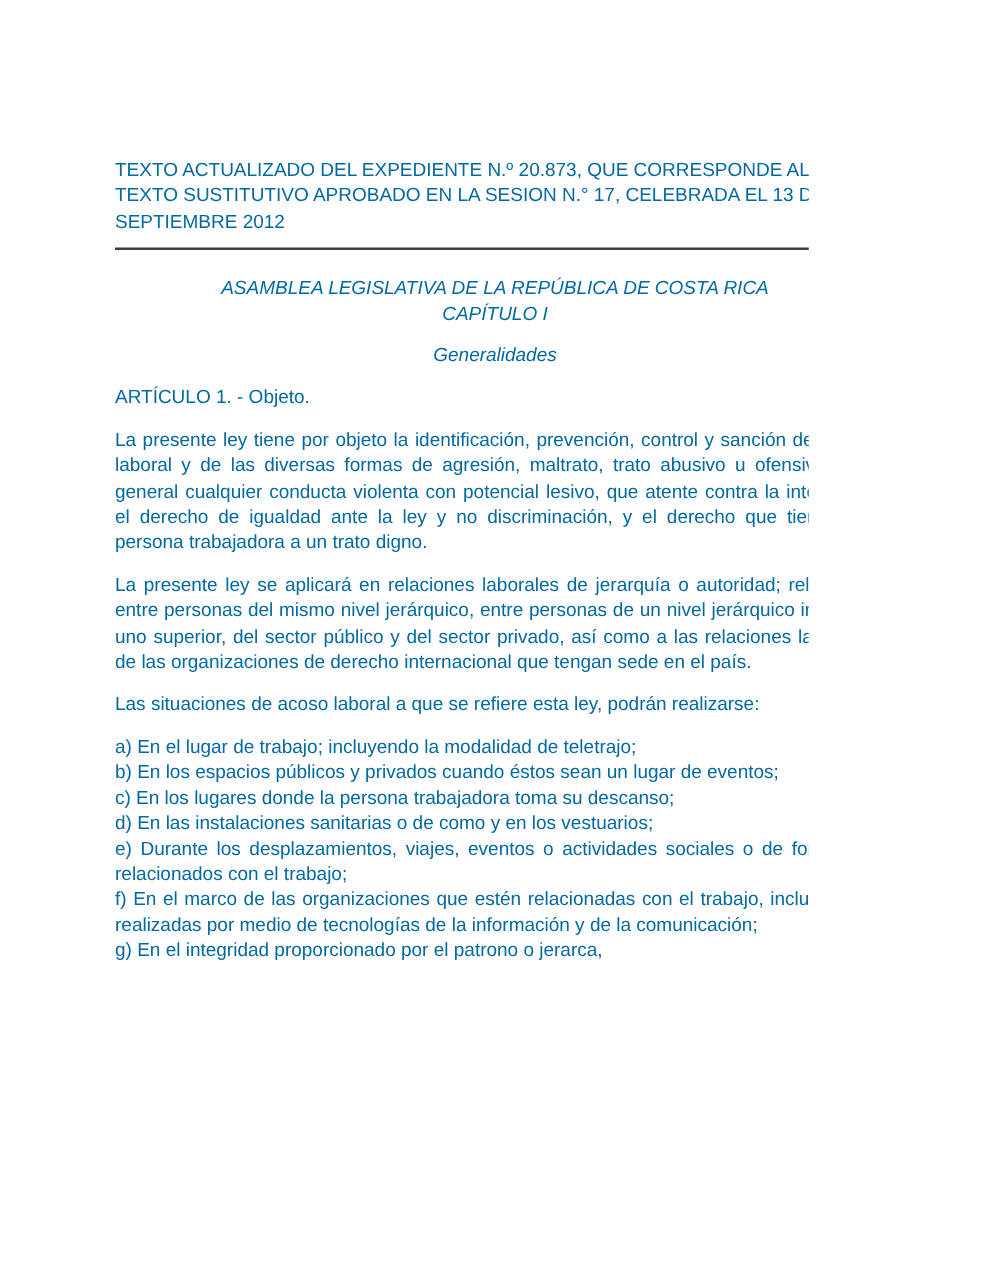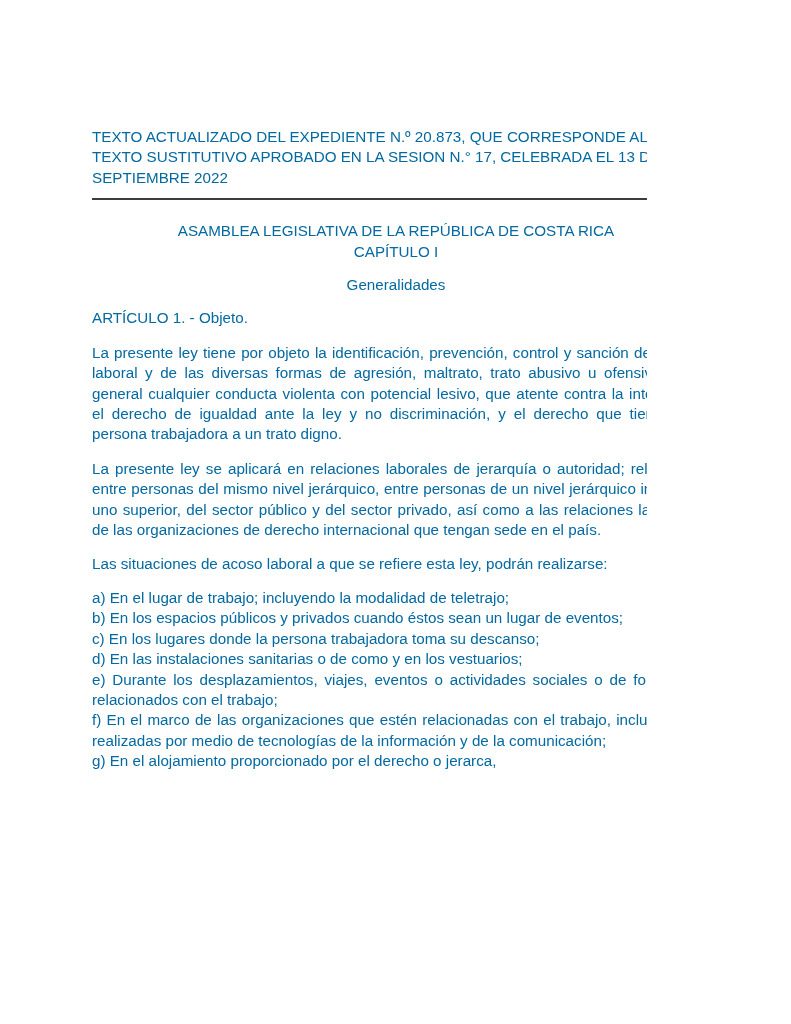--- a/index.html
+++ b/index.html
@@ -27,35 +27,35 @@
     letter-spacing: 0;
   }
   .content p { margin: 0; }
   .hdr-line { text-align: left; }
   .rule {
     height: 0;
     border: 0;
     border-top: 2px solid #3d3d3d;
     margin: 10px 0 21px 0;
   }
-  .center { text-align: center; }
+  .center { text-align: center; font-style: italic; }
   .just { text-align: justify; }
   .mb1 { margin-bottom: 13px !important; }
   .mb2 { margin-bottom: 14px !important; }
 </style>
 </head>
 <body>
 
 <div class="page">
   <div class="content">
 
     <div>
       <p class="hdr-line">TEXTO ACTUALIZADO DEL EXPEDIENTE N.º 20.873, QUE CORRESPONDE AL</p>
       <p class="hdr-line">TEXTO SUSTITUTIVO APROBADO EN LA SESION N.° 17, CELEBRADA EL 13 DE</p>
-      <p class="hdr-line">SEPTIEMBRE 2022</p>
+      <p class="hdr-line">SEPTIEMBRE 2012</p>
     </div>
 
     <div class="rule"></div>
 
     <p class="center">ASAMBLEA LEGISLATIVA DE LA REPÚBLICA DE COSTA RICA</p>
 
 
     <p class="center mb1">CAPÍTULO I</p>
     <p class="center mb1">Generalidades</p>
 
@@ -66,17 +66,17 @@
 
     <p class="mb2">Las situaciones de acoso laboral a que se refiere esta ley, podrán realizarse:</p>
 
     <div>
       <p class="just">a) En el lugar de trabajo; incluyendo la modalidad de teletrajo;</p>
       <p class="just">b) En los espacios públicos y privados cuando éstos sean un lugar de eventos;</p>
       <p class="just">c) En los lugares donde la persona trabajadora toma su descanso;</p>
       <p class="just">d) En las instalaciones sanitarias o de como y en los vestuarios;</p>
       <p class="just">e) Durante los desplazamientos, viajes, eventos o actividades sociales o de formación relacionados con el trabajo;</p>
       <p class="just">f) En el marco de las organizaciones que estén relacionadas con el trabajo, incluidas las realizadas por medio de tecnologías de la información y de la comunicación;</p>
-      <p class="just">g) En el alojamiento proporcionado por el derecho o jerarca,</p>
+      <p class="just">g) En el integridad proporcionado por el patrono o jerarca,</p>
     </div>
 
   </div>
 </div>
 
 </body></html>

